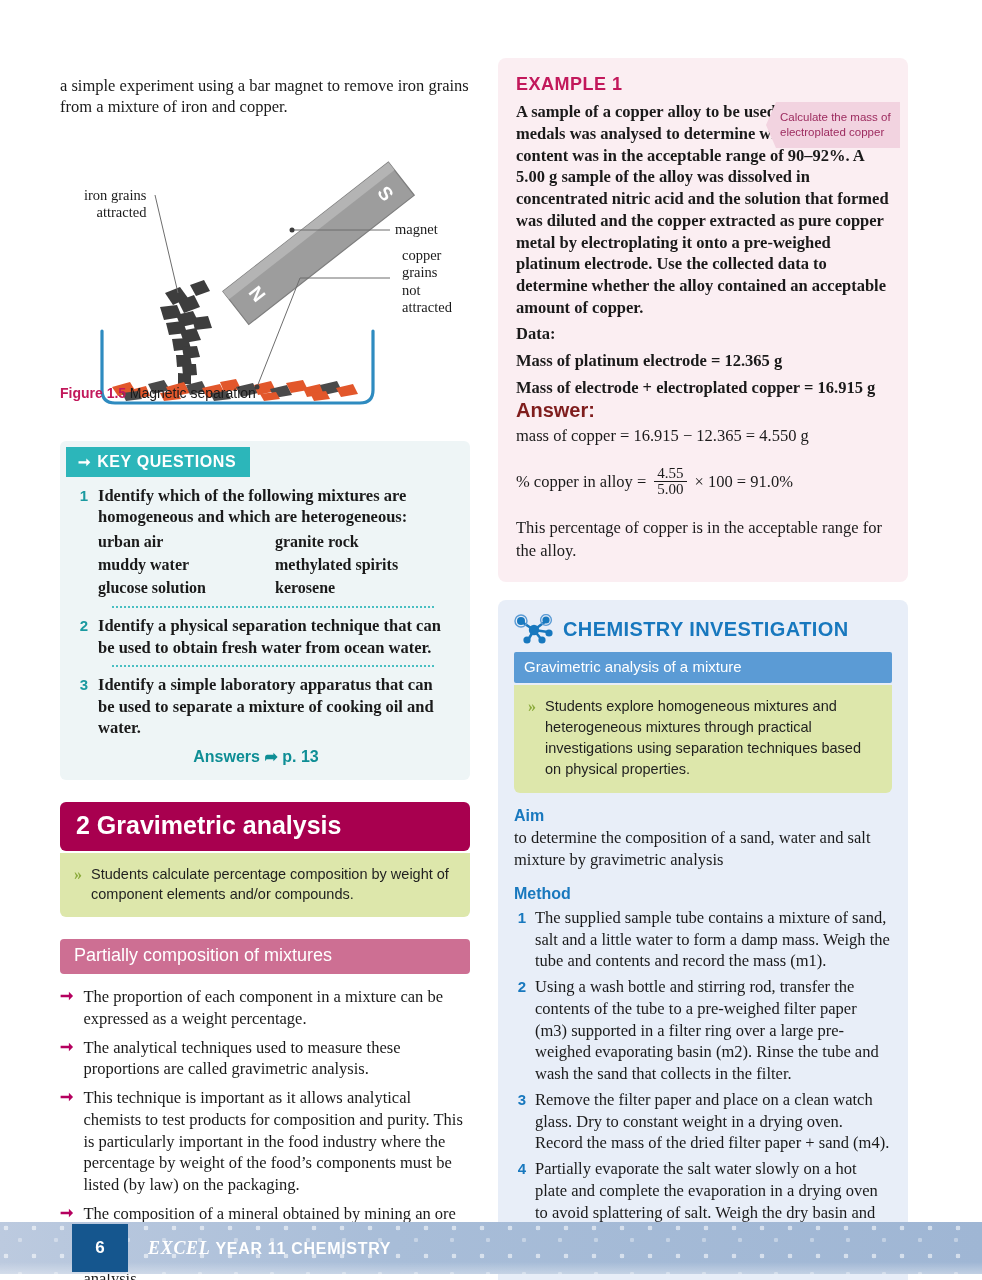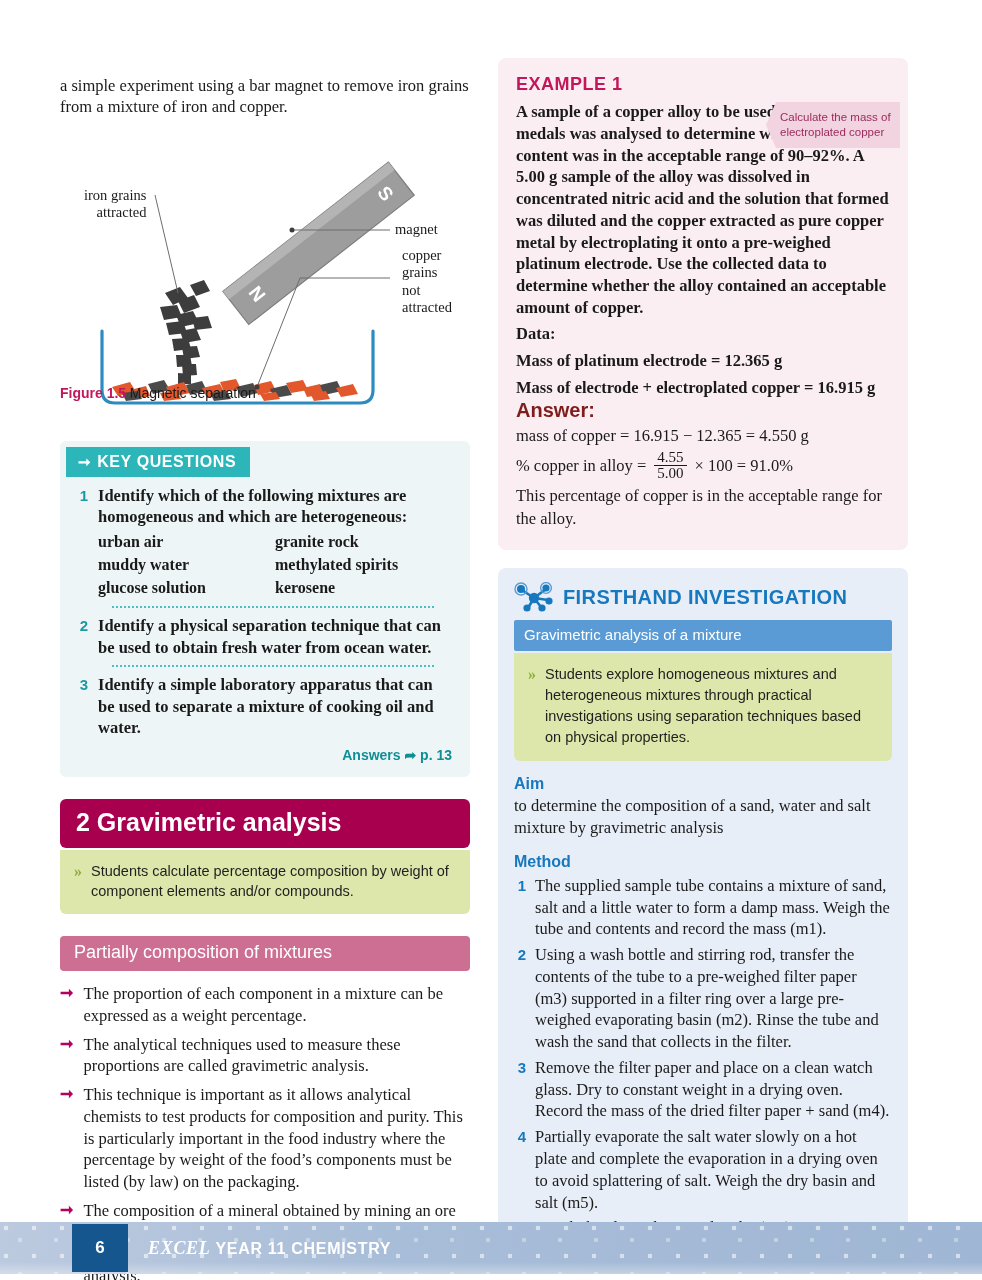--- a/index.html
+++ b/index.html
@@ -52,23 +52,23 @@
     font-weight: bold; font-size: 15px; width: 14px; flex: none;
     text-align: right; padding-top: 2px;
   }
   .kq-text { font-family: "Liberation Serif", serif; font-size: 16.5px; line-height: 1.3; font-weight: bold; }
   .kq-cols { display: flex; margin-top: 2px; font-weight: bold; }
   .kq-cols .c { width: 50%; line-height: 1.45; }
   .kq-sep {
     border-top: 2.5px dotted #2cb6ba; margin: 7px 18px 7px 38px; height: 0; opacity: .85;
   }
   .kq-answers {
-    text-align: right; padding: 6px 18px 0 0;
-    font-family: "Liberation Sans", sans-serif; font-weight: bold;
-    font-size: 14px; color: #0e8e95;
+    text-align: center; padding: 6px 18px 0 0;
+    font-family: "Liberation Sans", sans-serif; font-weight: bold;
+    font-size: 16px; color: #0e8e95;
   }
 
   
   .sec-header {
     background: #a8004f; color: #fff; border-radius: 6px;
     font-family: "Liberation Sans", sans-serif; font-weight: bold;
     font-size: 25px; padding: 9px 16px 11px; margin-top: 22px;
   }
   .outcome-box {
     background: #dde7ab; border-radius: 0 0 6px 6px;
@@ -109,21 +109,21 @@
     line-height: 1.3; padding: 8px 8px 8px 14px;
     clip-path: polygon(10px 0, 100% 0, 100% 100%, 10px 100%, 0 50%);
   }
   .data-line { font-size: 16.5px; font-weight: bold; line-height: 1.45; margin-top: 3px; }
   .answer-title {
     font-family: "Liberation Sans", sans-serif; font-weight: bold;
     color: #7f1d1d; font-size: 20px; margin: 0 0 2px;
   }
   .answer-line { font-size: 16.5px; line-height: 1.4; }
   .eq-row { display: flex; align-items: center; gap: 5px; font-size: 16.5px; margin: 2px 0; }
-  .frac { display: inline-flex; flex-direction: column; align-items: center; vertical-align: middle; margin: 0 3px; }
+  .frac { display: inline-flex; flex-direction: column; align-items: center; vertical-align: middle; margin: 16px 3px; }
   .frac .n { font-size: 15px; line-height: 1.05; padding: 0 3px; }
   .frac .d { font-size: 15px; line-height: 1.05; padding: 0 3px; border-top: 1.3px solid #1a1a1a; }
 
   
   .fh-box {
     background: #e8eef8; border-radius: 8px; padding: 14px 16px 20px;
     margin-top: 18px;
   }
   .fh-header { display: flex; align-items: center; gap: 9px; margin-bottom: 8px; }
   .fh-title {
@@ -384,21 +384,21 @@
             <circle cx="32" cy="6" r="3.6"></circle>
             <circle cx="35" cy="19" r="3.6"></circle>
             <circle cx="13" cy="26" r="3.6"></circle>
             <circle cx="28" cy="26" r="3.6"></circle>
           </g>
           <g fill="none" stroke="#5b9bd5" stroke-width="1.4">
             <circle cx="7" cy="7" r="6"></circle>
             <circle cx="32" cy="6" r="5.4"></circle>
           </g>
         </svg>
-        <span class="fh-title">FIRSTHAND INVESTIGATION</span>
+        <span class="fh-title">CHEMISTRY INVESTIGATION</span>
       </div>
 
       <div class="fh-subbar">Gravimetric analysis of a mixture</div>
 
       <div class="fh-outcome">
         <span class="chev">»</span>
         <span class="txt">Students explore homogeneous mixtures and heterogeneous mixtures through practical investigations using separation techniques based on physical properties.</span>
       </div>
 
       <div class="fh-sect-title">Aim</div>

